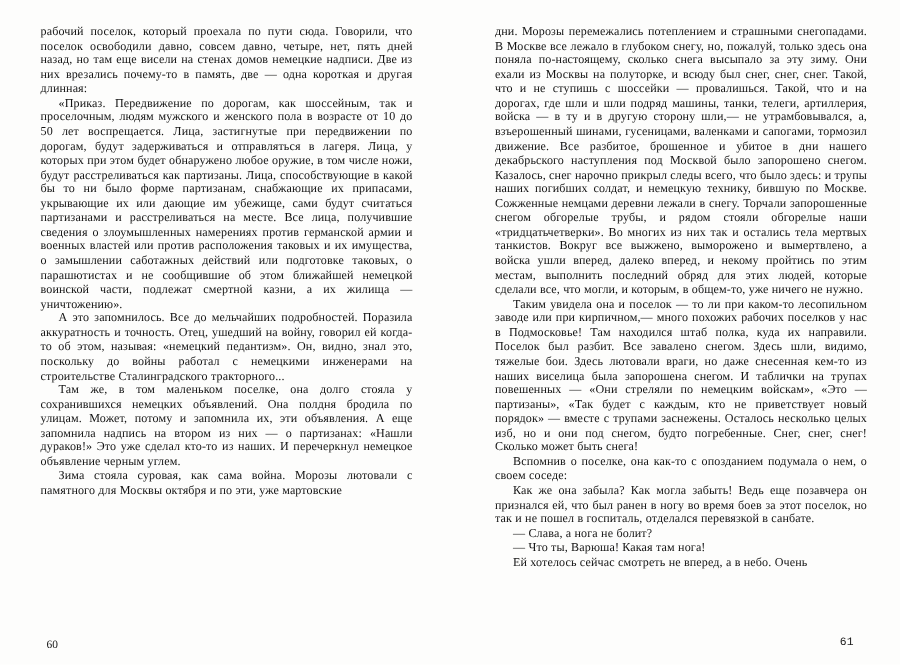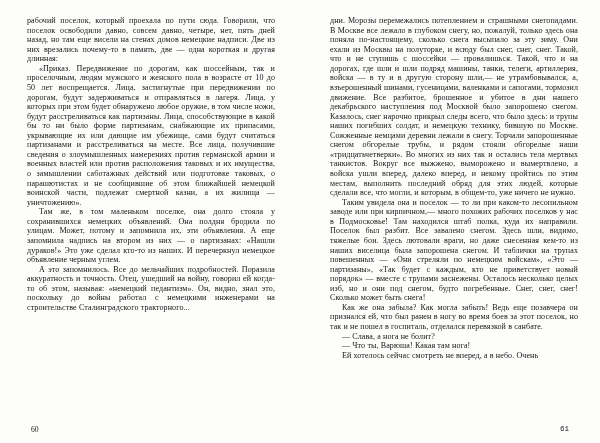--- a/index.html
+++ b/index.html
@@ -61,31 +61,33 @@
 </style>
 </head>
 <body>
 
 <div class="page-spread">
 
   <div class="column column-left">
     <div class="body-text">
       <p class="no-indent">рабочий поселок, который проехала по пути сюда. Говорили, что поселок освободили давно, совсем давно, четыре, нет, пять дней назад, но там еще висели на стенах домов немецкие надписи. Две из них врезались почему-то в память, две — одна короткая и другая длинная:</p>
       <p>«Приказ. Передвижение по дорогам, как шоссейным, так и проселочным, людям мужского и женского пола в возрасте от 10 до 50 лет воспрещается. Лица, застигнутые при передвижении по дорогам, будут задерживаться и отправляться в лагеря. Лица, у которых при этом будет обнаружено любое оружие, в том числе ножи, будут расстреливаться как партизаны. Лица, способствующие в какой бы то ни было форме партизанам, снабжающие их припасами, укрывающие их или дающие им убежище, сами будут считаться партизанами и расстреливаться на месте. Все лица, получившие сведения о злоумышленных намерениях против германской армии и военных властей или против расположения таковых и их имущества, о замышлении саботажных действий или подготовке таковых, о парашютистах и не сообщившие об этом ближайшей немецкой воинской части, подлежат смертной казни, а их жилища — уничтожению».</p>
+      <p>А это запомнилось. Все до мельчайших подробностей. Поразила аккуратность и точность. Отец, ушедший на войну, говорил ей когда-то об этом, называя: «немецкий педантизм». Он, видно, знал это, поскольку до войны работал с немецкими инженерами на строительстве Сталинградского тракторного...</p>
       <p>Там же, в том маленьком поселке, она долго стояла у сохранившихся немецких объявлений. Она полдня бродила по улицам. Может, потому и запомнила их, эти объявления. А еще запомнила надпись на втором из них — о партизанах: «Нашли дураков!» Это уже сделал кто-то из наших. И перечеркнул немецкое объявление черным углем.</p>
-      <p>А это запомнилось. Все до мельчайших подробностей. Поразила аккуратность и точность. Отец, ушедший на войну, говорил ей когда-то об этом, называя: «немецкий педантизм». Он, видно, знал это, поскольку до войны работал с немецкими инженерами на строительстве Сталинградского тракторного...</p>
+      <p>Зима стояла суровая, как сама война. Морозы лютовали с памятного для Москвы октября и по эти, уже мартовские</p>
     </div>
   </div>
 
   <div class="folio folio-left">60</div>
 
   <div class="column column-right">
     <div class="body-text">
       <p class="no-indent">дни. Морозы перемежались потеплением и страшными снегопадами. В Москве все лежало в глубоком снегу, но, пожалуй, только здесь она поняла по-настоящему, сколько снега высыпало за эту зиму. Они ехали из Москвы на полуторке, и всюду был снег, снег, снег. Такой, что и не ступишь с шоссейки — провалишься. Такой, что и на дорогах, где шли и шли подряд машины, танки, телеги, артиллерия, войска — в ту и в другую сторону шли,— не утрамбовывался, а, взъерошенный шинами, гусеницами, валенками и сапогами, тормозил движение. Все разбитое, брошенное и убитое в дни нашего декабрьского наступления под Москвой было запорошено снегом. Казалось, снег нарочно прикрыл следы всего, что было здесь: и трупы наших погибших солдат, и немецкую технику, бившую по Москве. Сожженные немцами деревни лежали в снегу. Торчали запорошенные снегом обгорелые трубы, и рядом стояли обгорелые наши «тридцатьчетверки». Во многих из них так и остались тела мертвых танкистов. Вокруг все выжжено, выморожено и вымертвлено, а войска ушли вперед, далеко вперед, и некому пройтись по этим местам, выполнить последний обряд для этих людей, которые сделали все, что могли, и которым, в общем-то, уже ничего не нужно.</p>
       <p>Таким увидела она и поселок — то ли при каком-то лесопильном заводе или при кирпичном,— много похожих рабочих поселков у нас в Подмосковье! Там находился штаб полка, куда их направили. Поселок был разбит. Все завалено снегом. Здесь шли, видимо, тяжелые бои. Здесь лютовали враги, но даже снесенная кем-то из наших виселица была запорошена снегом. И таблички на трупах повешенных — «Они стреляли по немецким войскам», «Это — партизаны», «Так будет с каждым, кто не приветствует новый порядок» — вместе с трупами заснежены. Осталось несколько целых изб, но и они под снегом, будто погребенные. Снег, снег, снег! Сколько может быть снега!</p>
+      <p>Вспомнив о поселке, она как-то с опозданием подумала о нем, о своем соседе:</p>
       <p>Как же она забыла? Как могла забыть! Ведь еще позавчера он признался ей, что был ранен в ногу во время боев за этот поселок, но так и не пошел в госпиталь, отделался перевязкой в санбате.</p>
       <p>— Слава, а нога не болит?</p>
       <p>— Что ты, Варюша! Какая там нога!</p>
       <p>Ей хотелось сейчас смотреть не вперед, а в небо. Очень</p>
     </div>
   </div>
 
   <div class="folio folio-right">61</div>
 
 </div>

